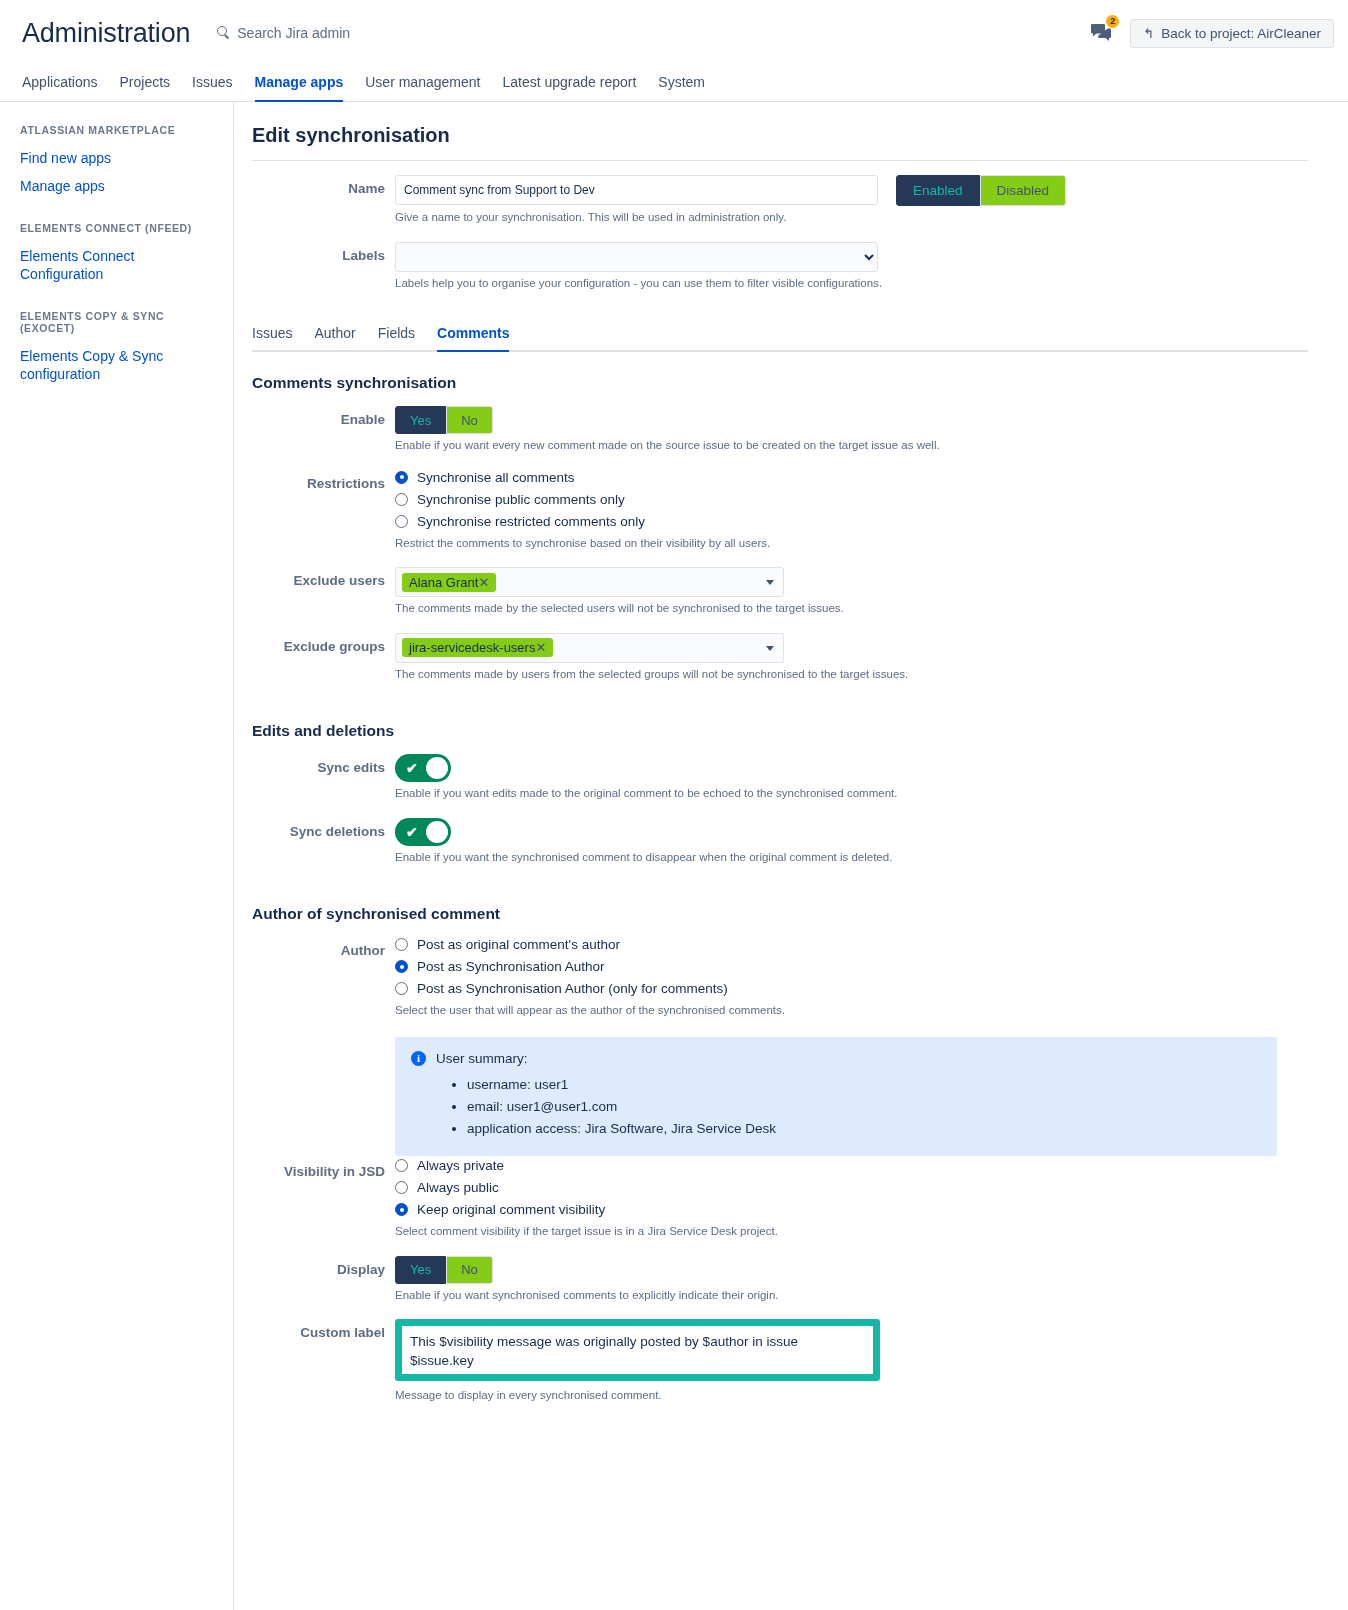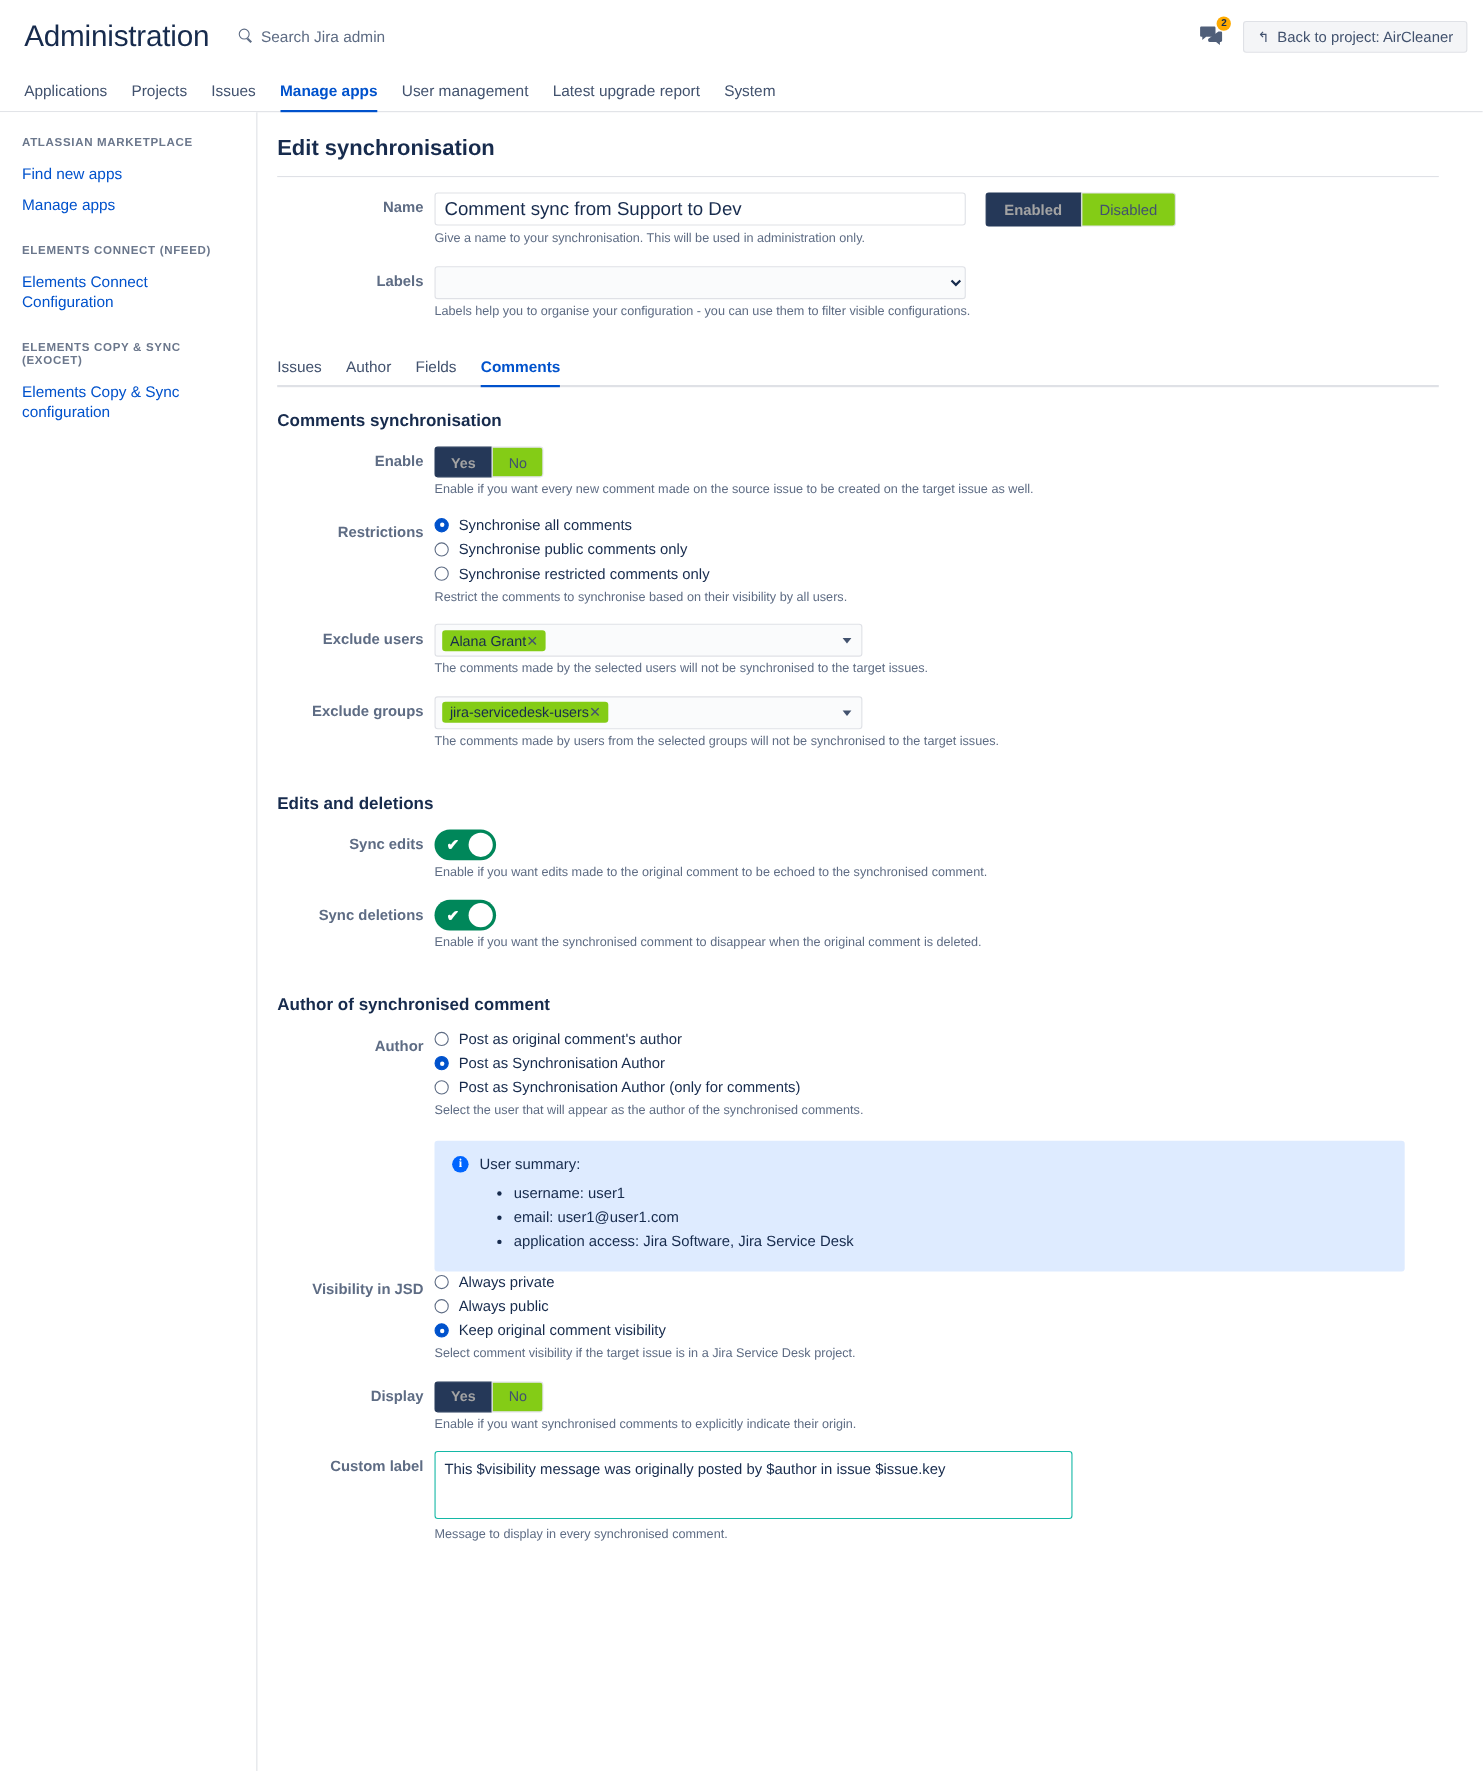--- a/index.html
+++ b/index.html
@@ -177,39 +177,39 @@
     color: #5e6c84;
     margin: 4px 0 14px 0;
     line-height: 1.35;
   }
   input.text-input {
     width: 483px;
     height: 30px;
     border: 1px solid #dfe1e6;
     border-radius: 3px;
     padding: 0 8px;
-    font-size: 17px;
+    font-size: 12px;
     color: #172b4d;
     font-family: "Liberation Sans", sans-serif;
     background: #fff;
   }
 
   .name-row { display: flex; align-items: flex-start; gap: 18px; }
   .toggle-group { display: flex; }
   .tg-btn {
     height: 31px;
     padding: 0 16px;
     font-size: 13.5px;
     border: 1px solid #dfe1e6;
     background: #84cc16;
     color: #42526e;
     cursor: pointer;
     display: flex; align-items: center;
   }
-  .tg-btn.on { background: #253858; color: #a3a3a3; border-color: #253858; font-weight: 700; }
+  .tg-btn.on { background: #253858; color: #14b8a6; border-color: #253858; font-weight: 400; }
   .tg-btn:first-child { border-radius: 3px 0 0 3px; }
   .tg-btn:last-child { border-radius: 0 3px 3px 0; border-left: none; }
   .tg-btn.on + .tg-btn { border-left: 1px solid #dfe1e6; }
 
   .small-toggle .tg-btn { padding: 0 14px; height: 28px; font-size: 13px; }
 
   select.sel {
     width: 483px;
     height: 30px;
     border: 1px solid #dfe1e6;
@@ -361,23 +361,23 @@
     background: #0065ff; color: #fff;
     font-size: 11px; font-weight: bold;
     display: flex; align-items: center; justify-content: center;
     font-family: "Liberation Serif", serif;
   }
   .infobox ul { margin: 8px 0 0 0; padding-left: 56px; }
   .infobox li { font-size: 13.5px; color: #172b4d; line-height: 1.65; }
 
   
   textarea.ta {
-    width: 580px;
+    width: 485px;
     height: 62px;
-    border: 1px solid #14b8a6;
+    border: 7px solid #14b8a6;
     border-radius: 3px;
     padding: 7px 8px;
     font-size: 13.5px;
     color: #172b4d;
     font-family: "Liberation Sans", sans-serif;
     resize: none;
     line-height: 1.4;
   }
 </style>
 </head>

